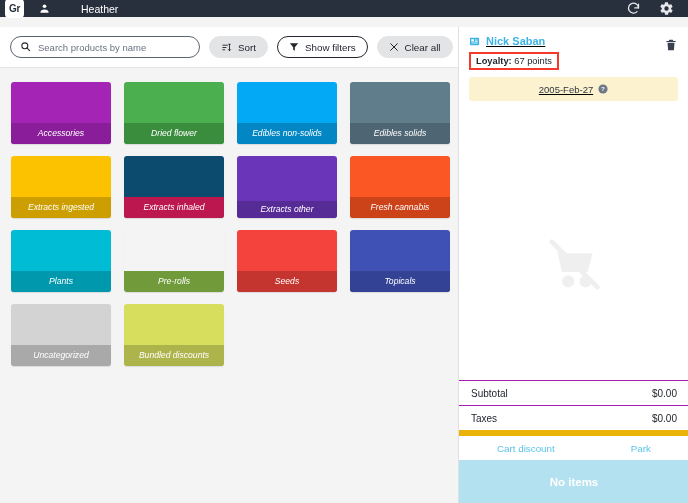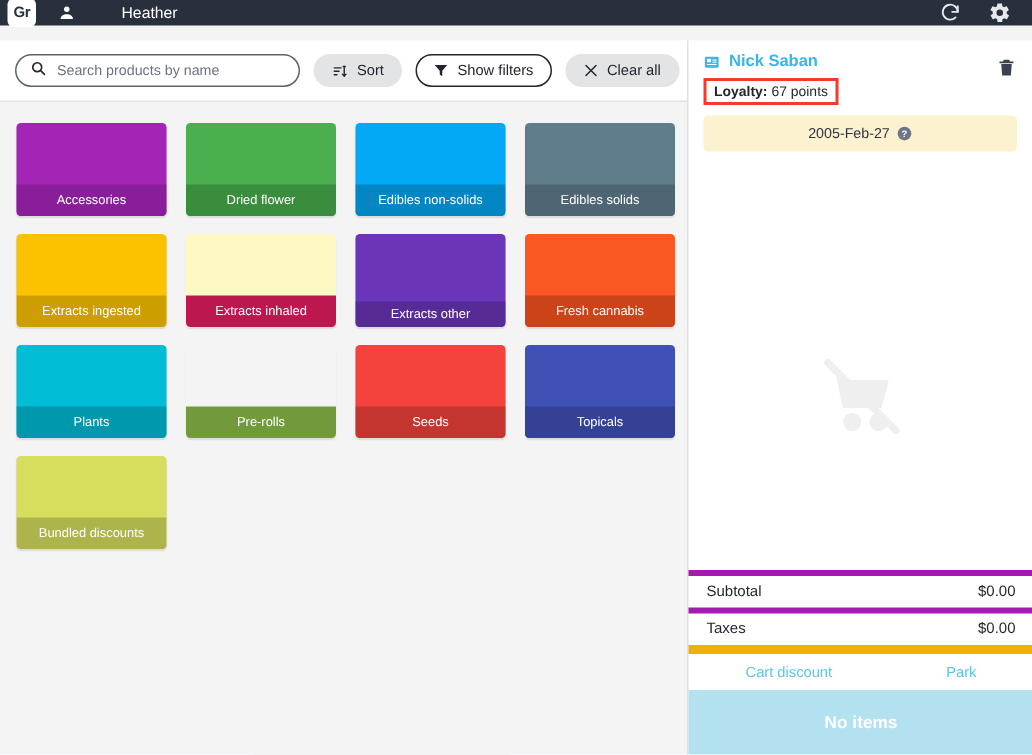--- a/index.html
+++ b/index.html
@@ -62,26 +62,27 @@
   }
   .tile {
     width: 100px; height: 62px; border-radius: 3px; overflow: hidden;
     display: flex; flex-direction: column; justify-content: flex-end;
     cursor: pointer; box-shadow: 0 1px 1px rgba(0,0,0,0.10);
   }
   .tile-foot {
     height: 21px; display: flex; align-items: center; justify-content: center;
     font-size: 8.6px; color: #ffffff; text-align: center; padding: 0 3px;
     line-height: 1;
+    font-style: italic;
   }
 
   
   .panel {
     position: absolute; left: 458px; top: 27px; width: 230px; height: 476px;
-    background: #ffffff; border-left: 1px solid #e0e0e2;
+    background: #ffffff; border-left: 1px solid #e0e0e2; text-decoration: underline;
   }
   .cust-head {
     position: relative; height: 47px; padding: 8px 10px 0 10px;
   }
   .cust-name-row { display: flex; align-items: center; gap: 6px; }
   .idcard-icon { width: 11px; height: 11px; display: block; }
   .cust-name {
     font-size: 11px; font-weight: 700; color: #3cb4e5; cursor: pointer;
   }
   .loyalty-box {
@@ -100,21 +101,21 @@
   .q-icon { width: 10px; height: 10px; display: block; }
   .cart-empty {
     position: absolute; left: 0; top: 105px; width: 230px; height: 265px;
     display: flex; align-items: center; justify-content: center;
   }
   .cart-empty svg { width: 62px; height: 56px; display: block; }
 
   .totals { position: absolute; left: 0; bottom: 0; width: 230px; }
   .total-row {
     height: 25px; display: flex; align-items: center; justify-content: space-between;
-    padding: 0 12px; font-size: 10px; color: #22262e; border-top: 4px solid #a21caf;
+    padding: 0 12px; font-size: 10px; color: #22262e; border-top: 1px solid #a21caf;
   }
   .action-row {
     height: 30px; display: flex; align-items: center; justify-content: space-around;
     border-top: 6px solid #eab308; font-size: 9.8px;
   }
   .link-blue { color: #5bc3e8; cursor: pointer; }
   .checkout-bar {
     height: 43px; background: #b3e1f0; display: flex; align-items: center;
     justify-content: center; font-size: 11.5px; color: #ffffff; font-weight: 700;
     cursor: pointer;
@@ -205,40 +206,43 @@
       </div>
       <div class="tile" style="background: rgb(3, 169, 244);">
         <div class="tile-foot" style="background: rgb(2, 134, 196);">Edibles non-solids</div>
       </div>
       <div class="tile" style="background: rgb(96, 125, 139);">
         <div class="tile-foot" style="background: rgb(78, 102, 115);">Edibles solids</div>
       </div>
       <div class="tile" style="background: rgb(252, 194, 0);">
         <div class="tile-foot" style="background: rgb(204, 158, 0);">Extracts ingested</div>
       </div>
-      <div class="tile" style="background: #fef9c3;">
+      <div class="tile" style="background: #0c4a6e;">
         <div class="tile-foot" style="background: rgb(189, 23, 80);">Extracts inhaled</div>
       </div>
       <div class="tile" style="background: rgb(106, 53, 184);">
         <div class="tile-foot" style="background: rgb(87, 43, 150); margin-top: 45px;">Extracts other</div>
       </div>
       <div class="tile" style="background: rgb(251, 87, 36);">
         <div class="tile-foot" style="background: rgb(204, 67, 25);">Fresh cannabis</div>
       </div>
       <div class="tile" style="background: rgb(0, 188, 212);">
         <div class="tile-foot" style="background: rgb(0, 152, 173);">Plants</div>
       </div>
       <div class="tile">
         <div class="tile-foot" style="background: rgb(113, 155, 59);">Pre-rolls</div>
       </div>
       <div class="tile" style="background: rgb(244, 67, 60);">
         <div class="tile-foot" style="background: rgb(197, 53, 47);">Seeds</div>
       </div>
       <div class="tile" style="background: rgb(63, 81, 181);">
         <div class="tile-foot" style="background: rgb(51, 66, 148);">Topicals</div>
+      </div>
+      <div class="tile" style="background: rgb(211, 211, 211);">
+        <div class="tile-foot" style="background: rgb(169, 169, 169);">Uncategorized</div>
       </div>
       <div class="tile" style="background: rgb(215, 222, 94);">
         <div class="tile-foot" style="background: rgb(173, 180, 75);">Bundled discounts</div>
       </div>
     </div>
 
   <div class="panel">
 
     <div class="cust-head">
       <div class="cust-name-row">

